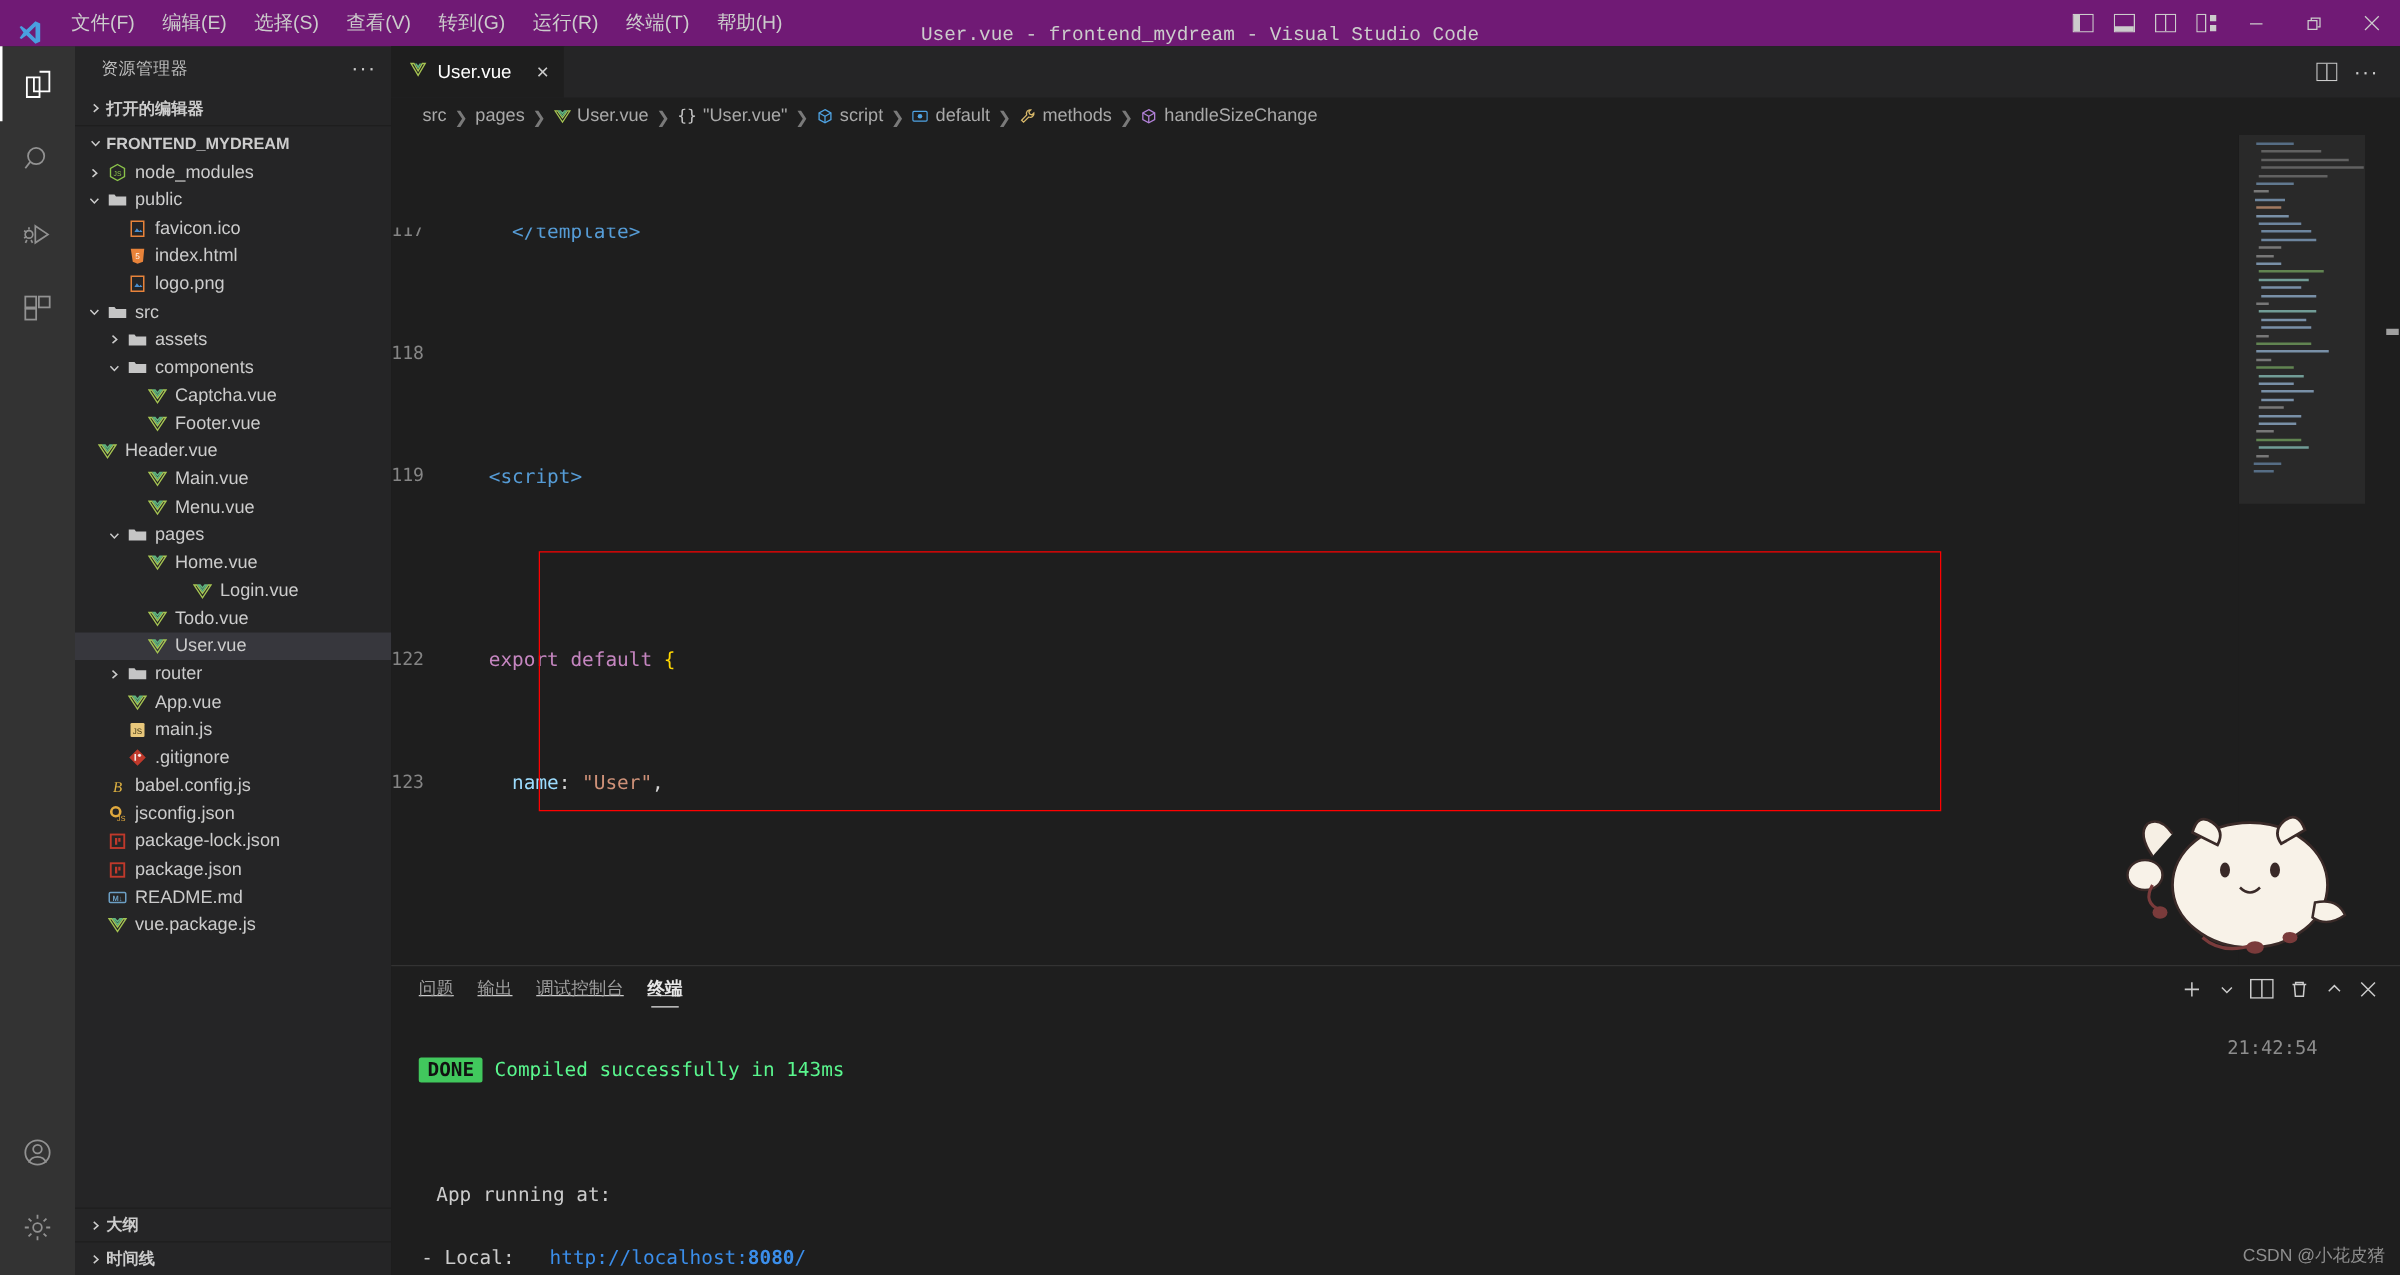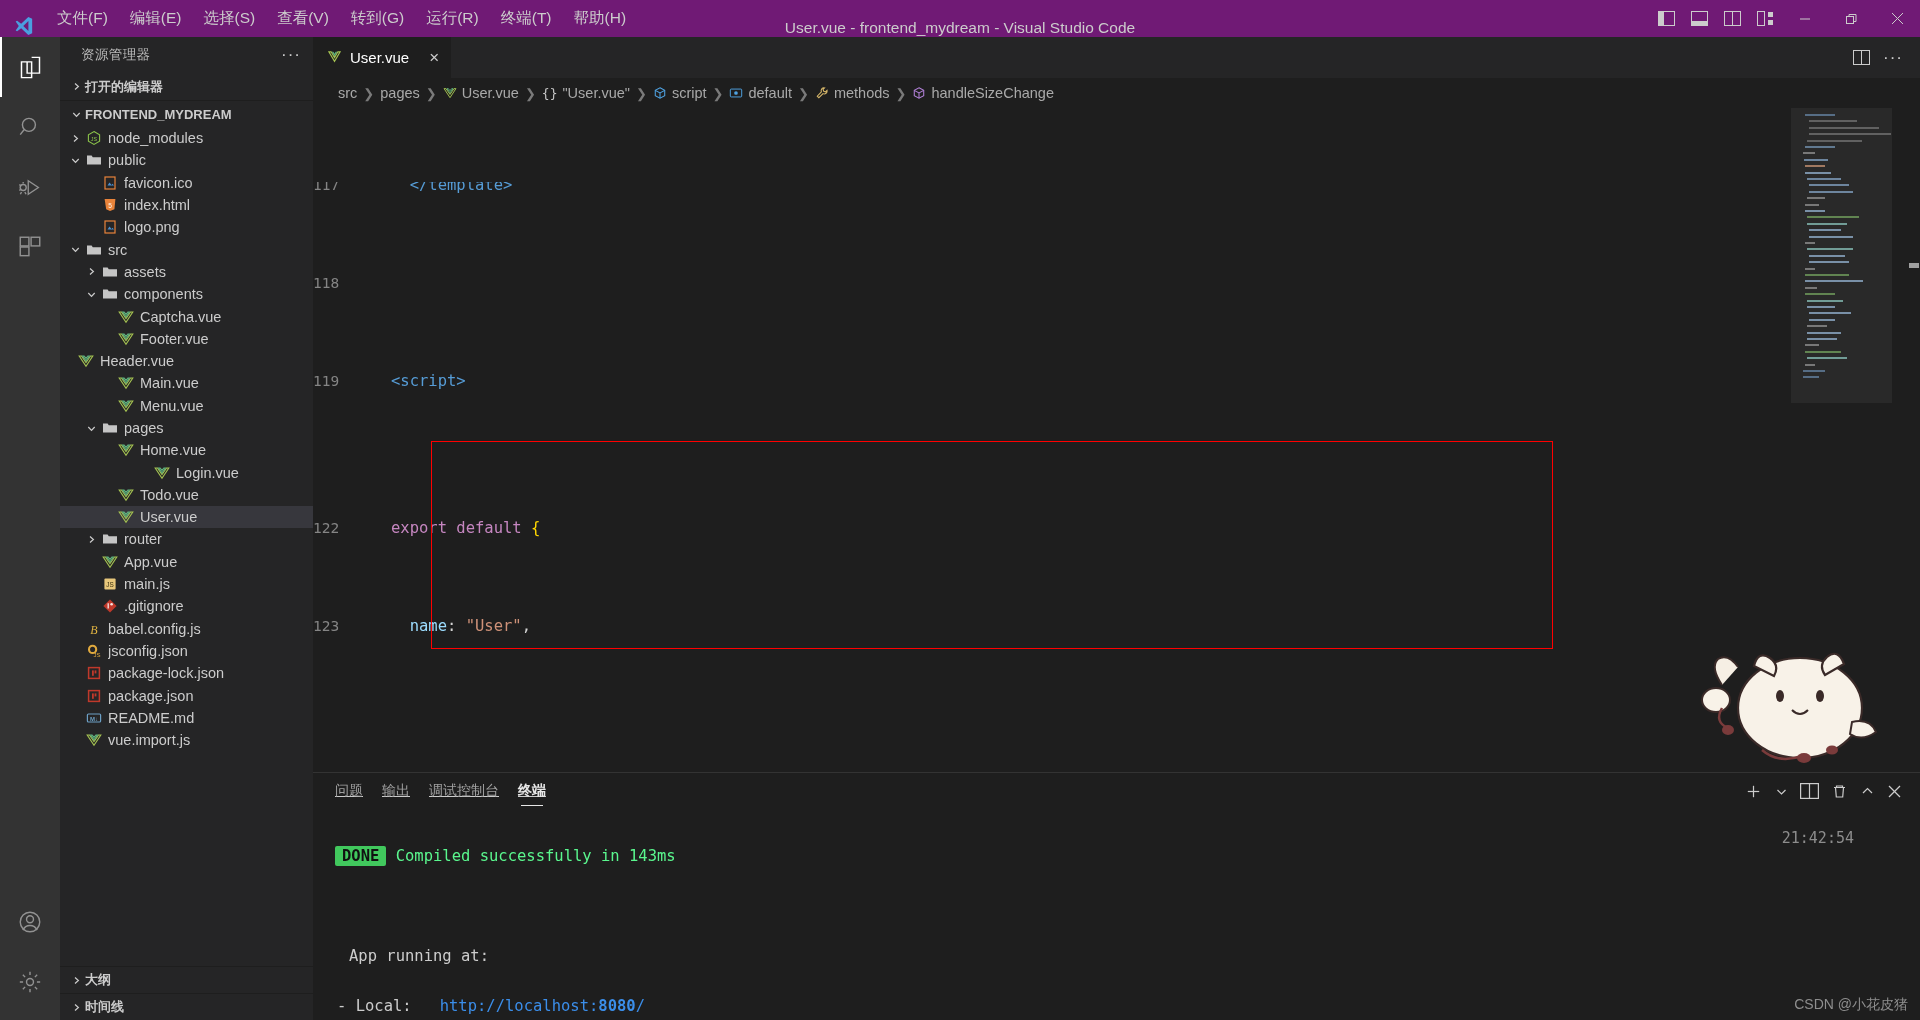--- a/index.html
+++ b/index.html
@@ -26,21 +26,21 @@
   .vs-logo svg { width: 22px; height: 22px; }
   .menubar { display: flex; align-items: center; height: 100%; }
   .menu-item {
     padding: 0 11px; height: 100%;
     display: flex; align-items: center;
     font-size: 15.5px; color: #cccccc;
     cursor: default; white-space: nowrap;
   }
   .window-title {
     position: absolute; left: 0; right: 0; text-align: center;
-    font-size: 15.5px; color: #cccccc; pointer-events: none;
+    font-size: 15.5px; color: #cccccc; pointer-events: none; font-family: Liberation Mono, monospace;
   }
   .title-right { margin-left: auto; display: flex; align-items: center; height: 100%; z-index: 2; }
   .layout-btn, .win-btn {
     width: 33px; height: 100%;
     display: flex; align-items: center; justify-content: center;
     cursor: default;
   }
   .win-btn { width: 46px; }
   .layout-btn svg, .win-btn svg { display:block; }
 
@@ -680,21 +680,21 @@
             <span class="lbl">README.md</span>
           </div>
           <div class="row" style="padding-left: 8px;">
             <span class="twisty"></span>
             <span class="ficon">
               <svg width="16" height="16" viewBox="0 0 16 16">
                 <path d="M1.2 3h2.2L8 9.6 12.6 3h2.2L8 13.3z" fill="none" stroke="#a6c452" stroke-width="1.1"></path>
                 <path d="M4.6 3h1.5L8 5.4 9.9 3h1.5L8 7.8z" fill="none" stroke="#60b37f" stroke-width="1.1"></path>
               </svg>
             </span>
-            <span class="lbl">vue.import.js</span>
+            <span class="lbl">vue.package.js</span>
           </div>
         </div>
 
       <div class="bottom-sections">
         <div class="section-header">
           <span class="twisty">
             <svg width="11" height="11" viewBox="0 0 11 11" fill="none" stroke="#cccccc" stroke-width="1.2">
                 <path d="M4 2.5l3.4 3-3.4 3"></path>
               </svg>
           </span>

